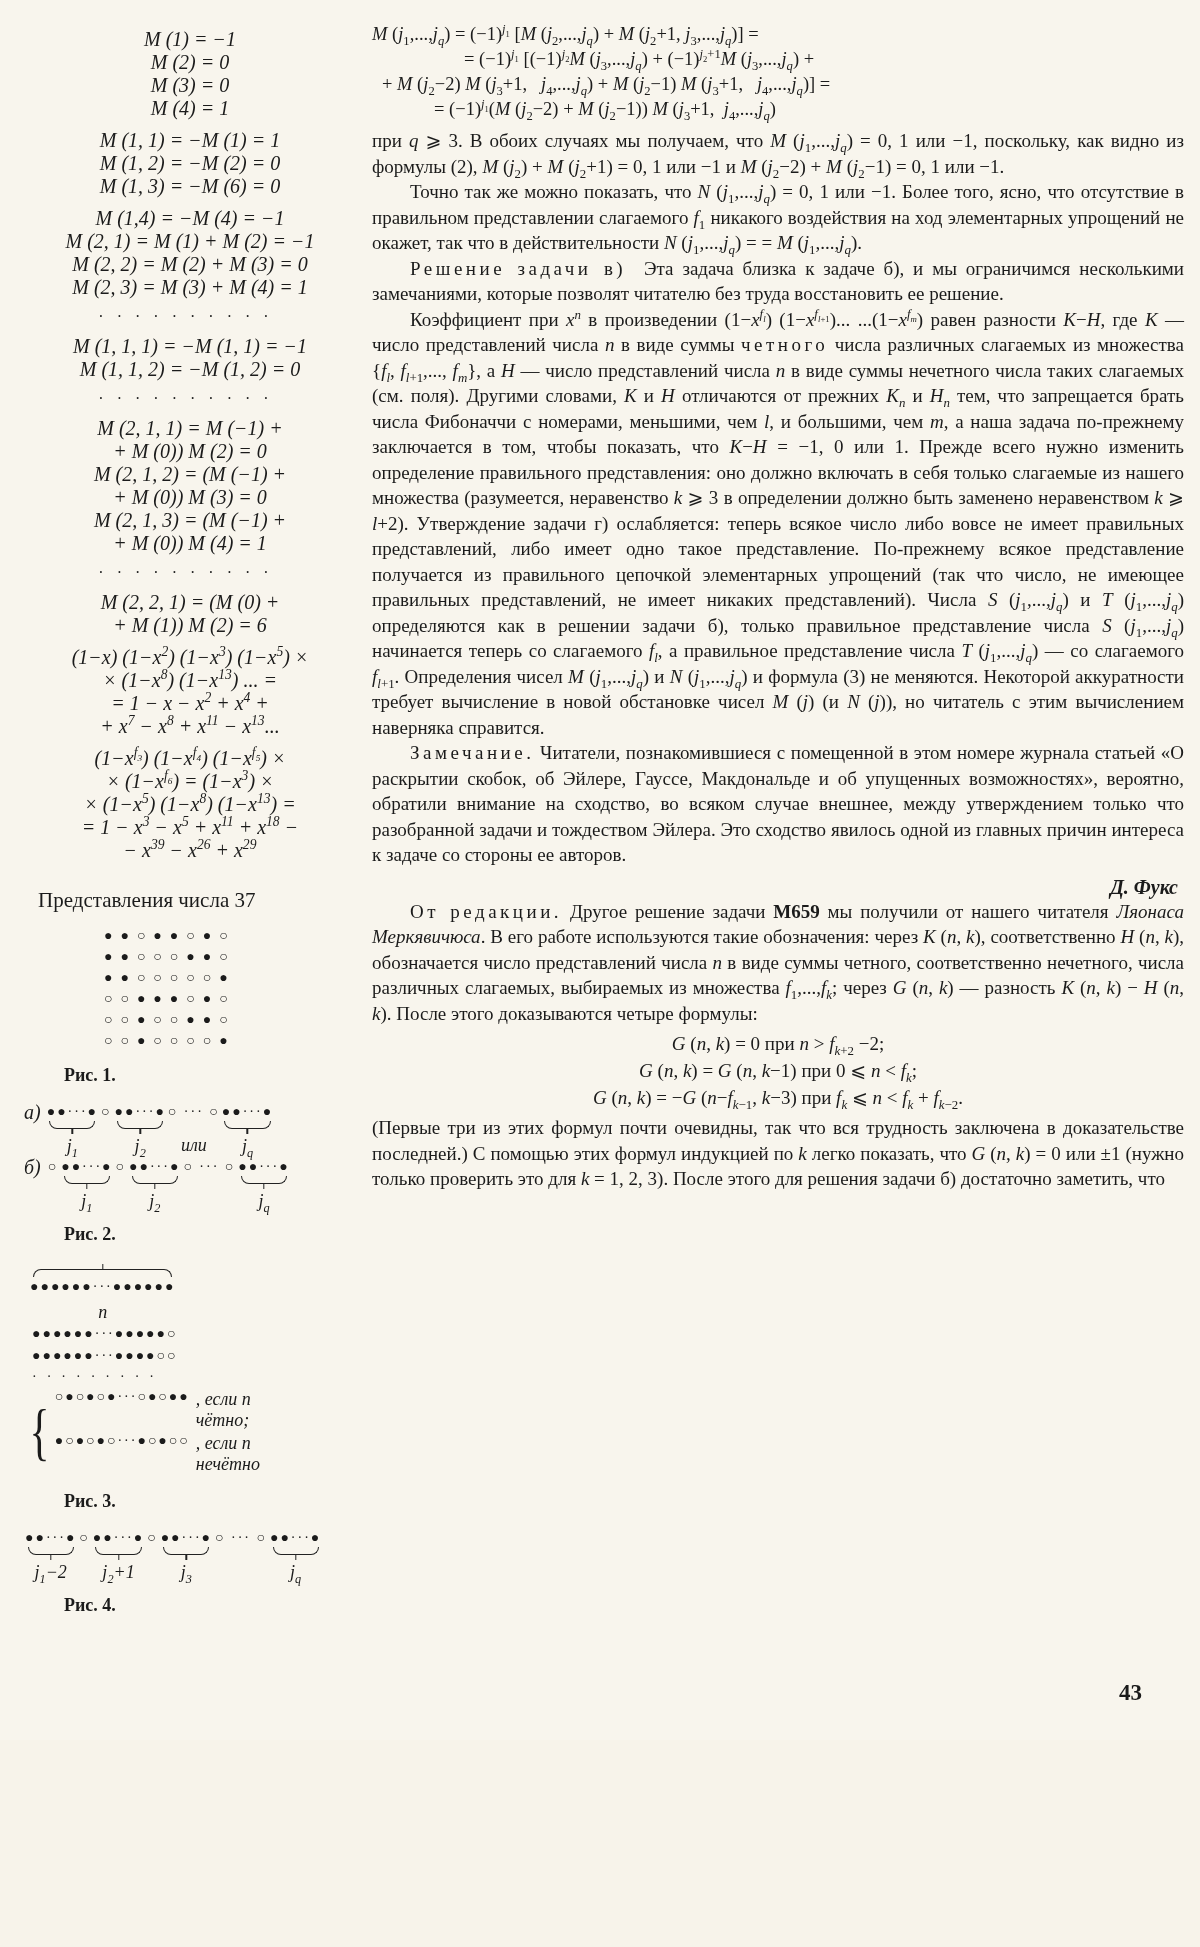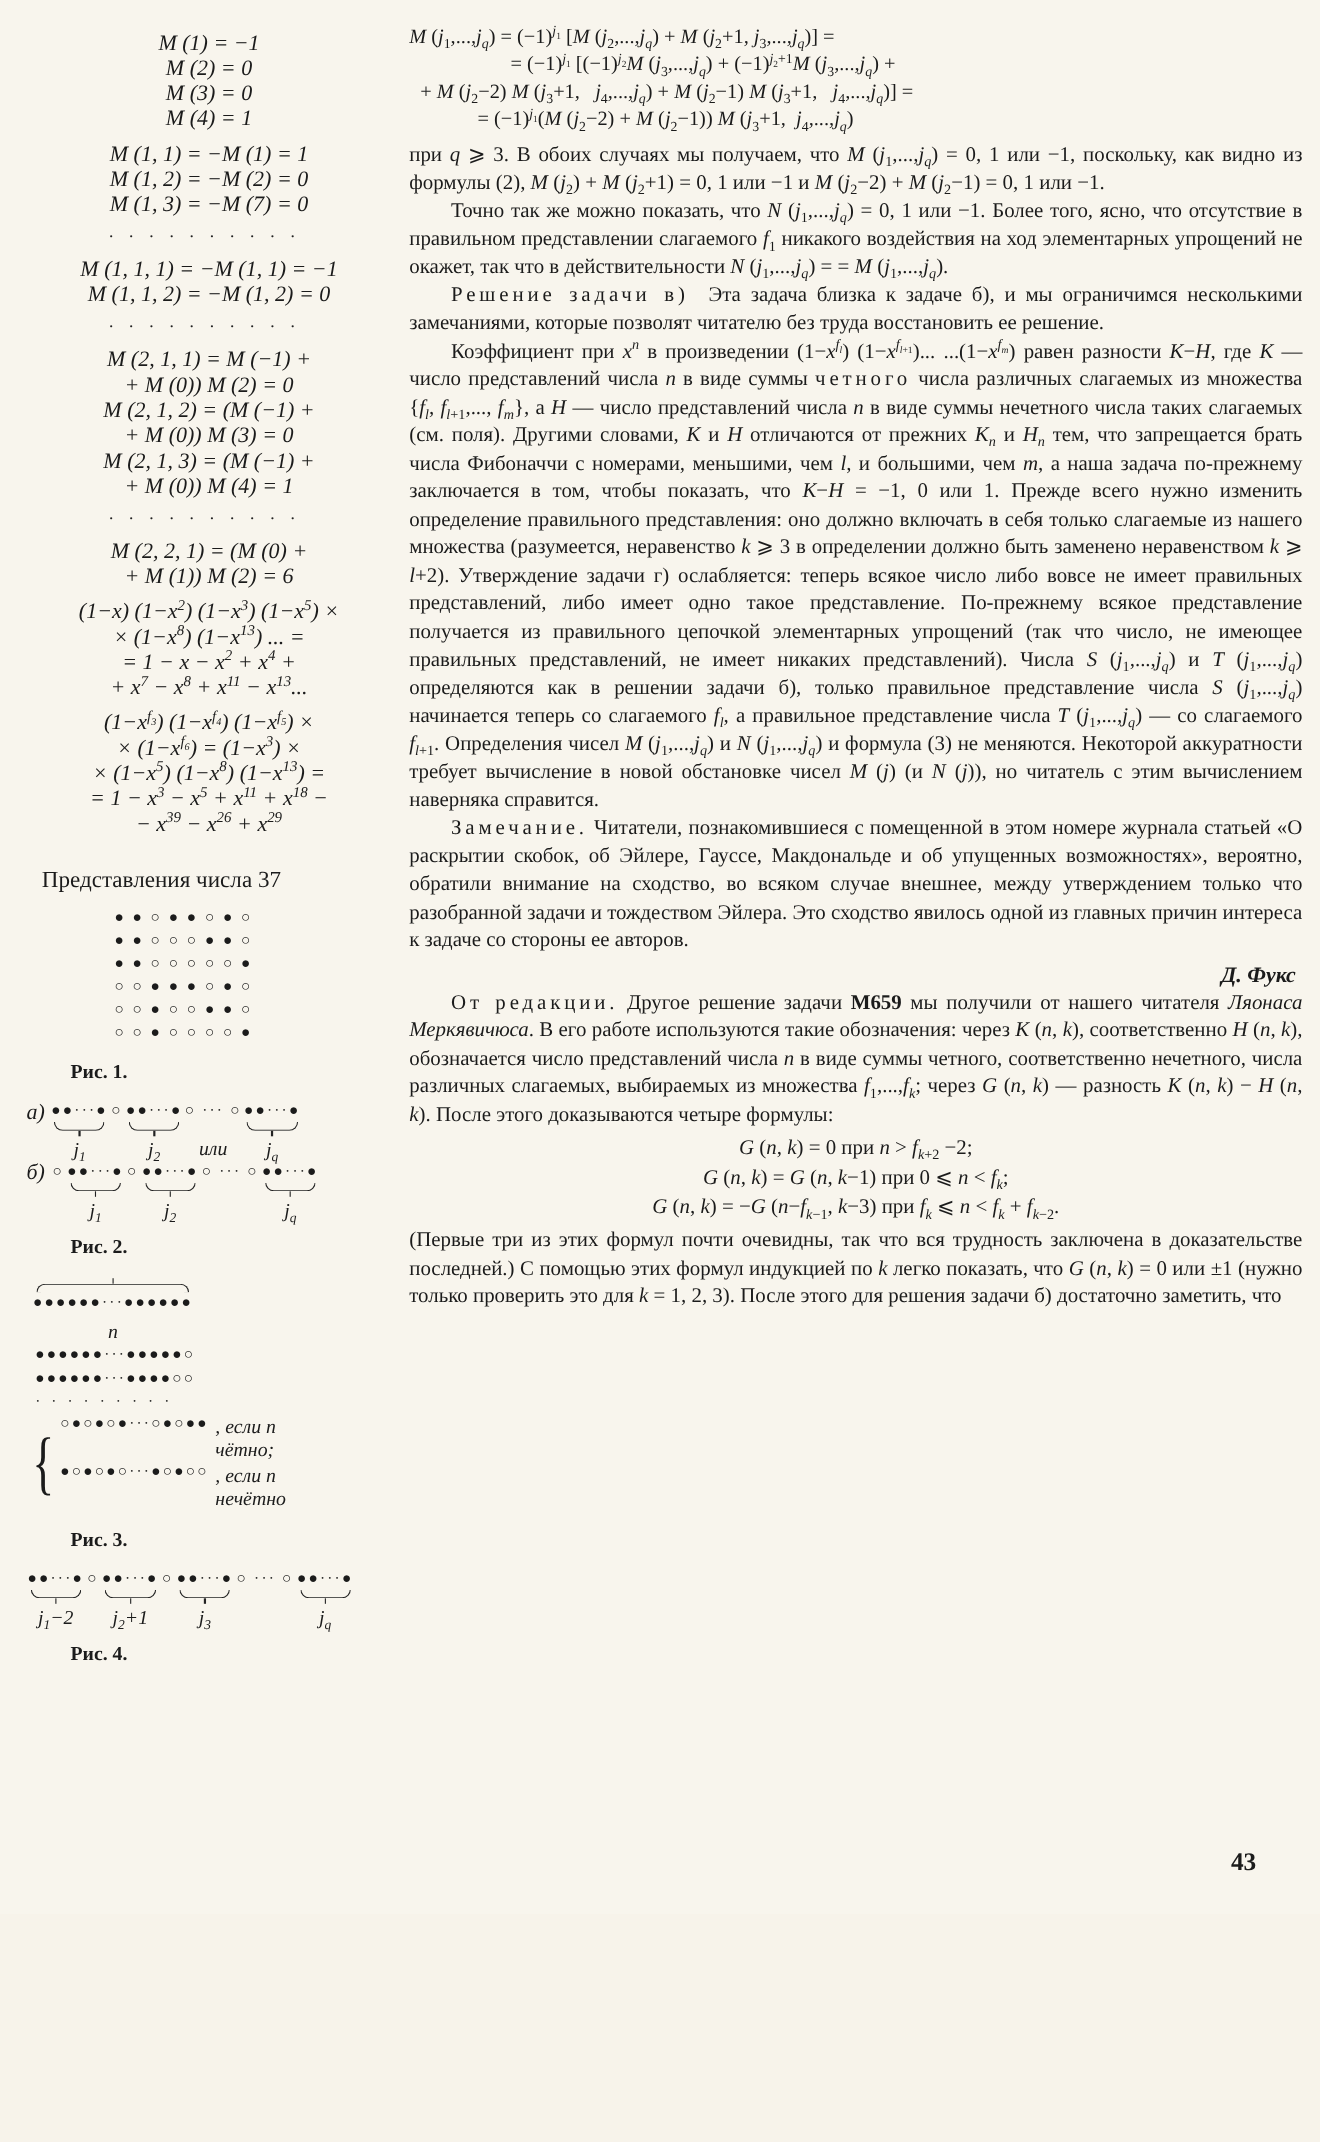--- a/index.html
+++ b/index.html
@@ -62,21 +62,27 @@
   <div class="col-left">
     <div class="fblock">
         <div class="fline">M (1) = −1</div>
         <div class="fline">M (2) = 0</div>
         <div class="fline">M (3) = 0</div>
         <div class="fline">M (4) = 1</div>
       </div>
     <div class="fblock">
         <div class="fline">M (1, 1) = −M (1) = 1</div>
         <div class="fline">M (1, 2) = −M (2) = 0</div>
-        <div class="fline">M (1, 3) = −M (7) = 0</div>
+        <div class="fline">M (1, 3) = −M (6) = 0</div>
+      </div>
+    <div class="fblock">
+        <div class="fline">M (1,4) = −M (4) = −1</div>
+        <div class="fline">M (2, 1) = M (1) + M (2) = −1</div>
+        <div class="fline">M (2, 2) = M (2) + M (3) = 0</div>
+        <div class="fline">M (2, 3) = M (3) + M (4) = 1</div>
       </div>
     <div class="dotsep">··········</div>
     <div class="fblock">
         <div class="fline">M (1, 1, 1) = −M (1, 1) = −1</div>
         <div class="fline">M (1, 1, 2) = −M (1, 2) = 0</div>
       </div>
     <div class="dotsep">··········</div>
     <div class="fblock">
         <div class="fline">M (2, 1, 1) = M (−1) +</div>
         <div class="fline">+ M (0))  M (2) = 0</div>

